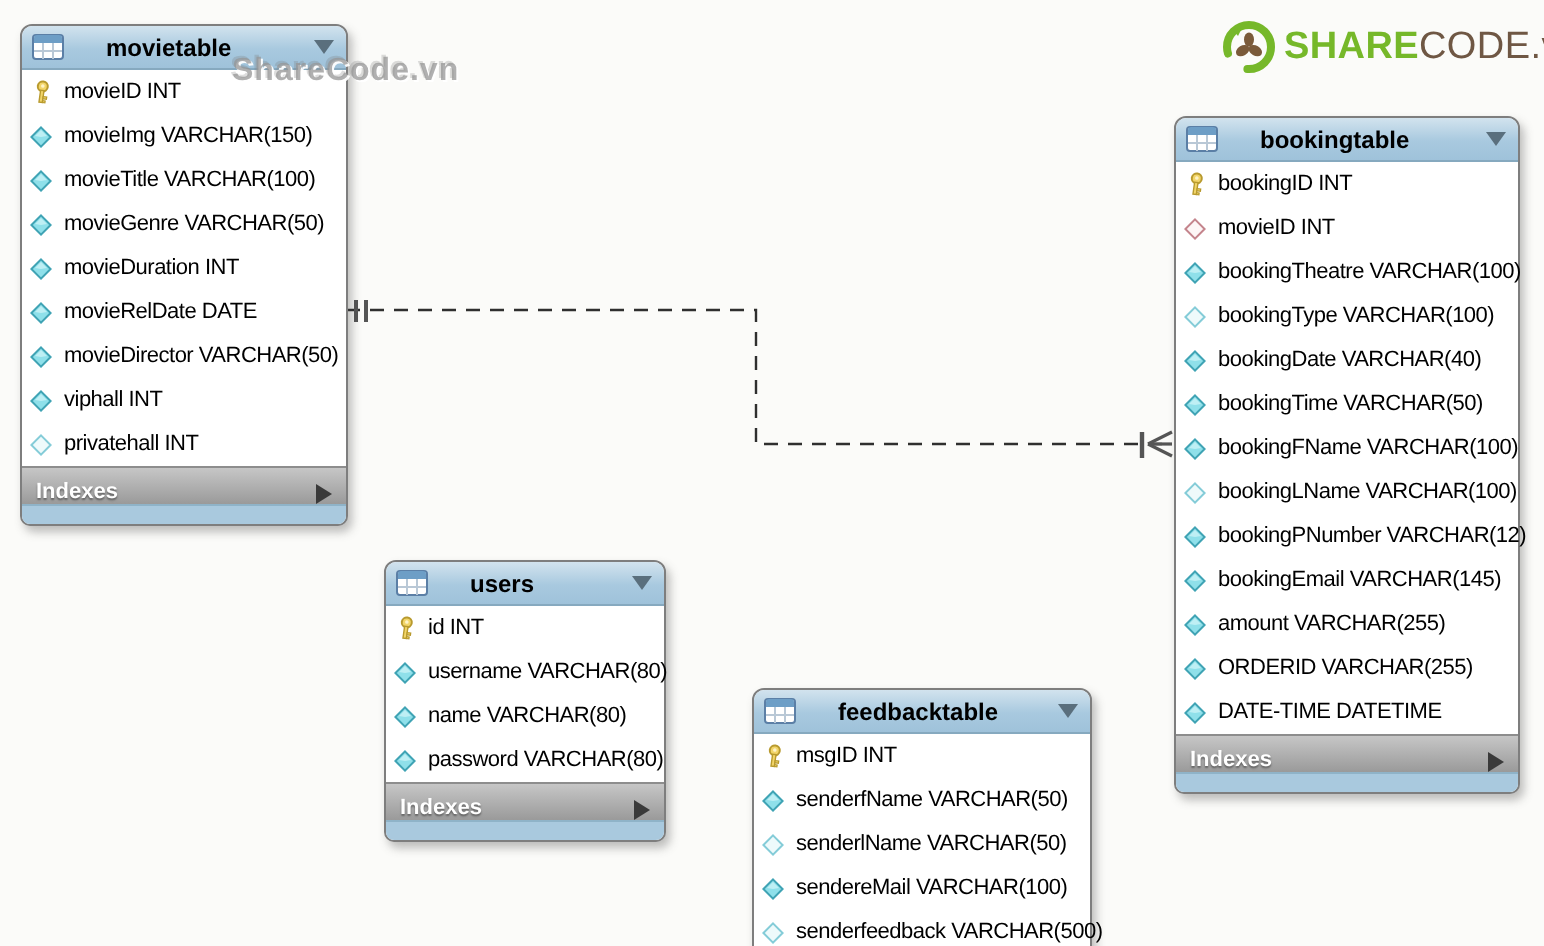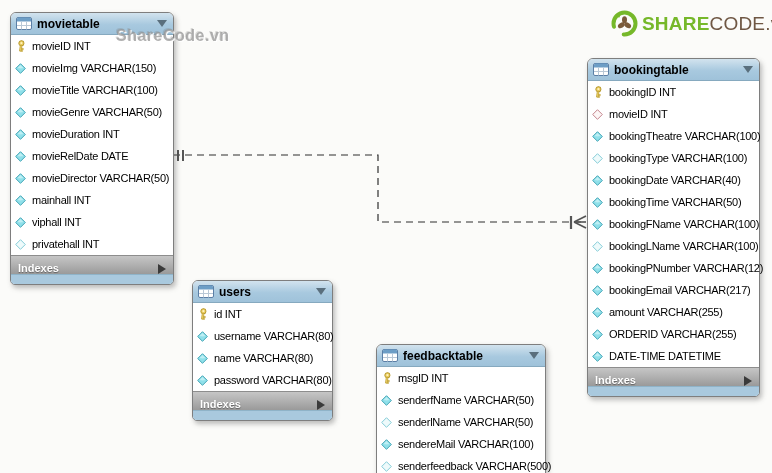--- a/index.html
+++ b/index.html
@@ -6,21 +6,21 @@
   #canvas{
     position:relative;width:772px;height:473px;background:#fbfbf9;overflow:hidden;
     font-family:"Liberation Sans",sans-serif;color:#000;
   }
   
   .db-table{
     position:absolute;background:#fff;border:1px solid #7e7e7e;
     border-radius:6px 6px 5px 5px;box-shadow:2px 3px 5px rgba(70,70,70,.35);z-index:2;
   }
   .tbl-header{
-    height:21px;display:flex;align-items:center;gap:5px;padding:0 6px 0 5px;
+    height:21px;display:flex;align-items:center;gap:21px;padding:0 6px 0 5px;
     background:linear-gradient(#d2e3ee,#a8c9df 55%,#9fc2da);
     border-bottom:1px solid #86a9bf;border-radius:5px 5px 0 0;
     font-weight:bold;font-size:12px;
   }
   .tbl-title{flex:1;white-space:nowrap;overflow:hidden;}
   .collapse-arrow{width:0;height:0;border-left:5px solid transparent;border-right:5px solid transparent;border-top:7px solid #5a6f7d;}
   .tbl-rows{background:#fff;}
   .tbl-row{height:22px;display:flex;align-items:center;padding:0 2px 0 4px;font-size:11px;letter-spacing:-0.25px;white-space:nowrap;}
   .fld-icon{width:13px;height:12px;margin-right:4px;flex:0 0 auto;display:inline-flex;align-items:center;}
   .tbl-indexes{
@@ -155,29 +155,20 @@
           </span>
           <span>movieDirector VARCHAR(50)</span>
         </div>
         <div class="tbl-row">
           <span class="fld-icon">
             <svg width="11" height="11" viewBox="0 0 11 11">
               <polygon points="5.5,0.7 10.3,5.5 5.5,10.3 0.7,5.5" fill="#8fe0ea" stroke="#3fa3b4" stroke-width="1"></polygon>
               <polygon points="5.5,2 8.5,5 5.5,5.5 2.5,5" fill="#c9f2f6" opacity="0.8"></polygon>
             </svg>
           </span>
-          <span>mainhall INT</span>
-        </div>
-        <div class="tbl-row">
-          <span class="fld-icon">
-            <svg width="11" height="11" viewBox="0 0 11 11">
-              <polygon points="5.5,0.7 10.3,5.5 5.5,10.3 0.7,5.5" fill="#8fe0ea" stroke="#3fa3b4" stroke-width="1"></polygon>
-              <polygon points="5.5,2 8.5,5 5.5,5.5 2.5,5" fill="#c9f2f6" opacity="0.8"></polygon>
-            </svg>
-          </span>
           <span>viphall INT</span>
         </div>
         <div class="tbl-row">
           <span class="fld-icon">
             <svg width="11" height="11" viewBox="0 0 11 11">
               <polygon points="5.5,0.7 10.3,5.5 5.5,10.3 0.7,5.5" fill="#eefafb" stroke="#84ccd8" stroke-width="1"></polygon>
             </svg>
           </span>
           <span>privatehall INT</span>
         </div>
@@ -419,21 +410,21 @@
           </span>
           <span>bookingPNumber VARCHAR(12)</span>
         </div>
         <div class="tbl-row">
           <span class="fld-icon">
             <svg width="11" height="11" viewBox="0 0 11 11">
               <polygon points="5.5,0.7 10.3,5.5 5.5,10.3 0.7,5.5" fill="#8fe0ea" stroke="#3fa3b4" stroke-width="1"></polygon>
               <polygon points="5.5,2 8.5,5 5.5,5.5 2.5,5" fill="#c9f2f6" opacity="0.8"></polygon>
             </svg>
           </span>
-          <span>bookingEmail VARCHAR(217)</span>
+          <span>bookingEmail VARCHAR(145)</span>
         </div>
         <div class="tbl-row">
           <span class="fld-icon">
             <svg width="11" height="11" viewBox="0 0 11 11">
               <polygon points="5.5,0.7 10.3,5.5 5.5,10.3 0.7,5.5" fill="#8fe0ea" stroke="#3fa3b4" stroke-width="1"></polygon>
               <polygon points="5.5,2 8.5,5 5.5,5.5 2.5,5" fill="#c9f2f6" opacity="0.8"></polygon>
             </svg>
           </span>
           <span>amount VARCHAR(255)</span>
         </div>

